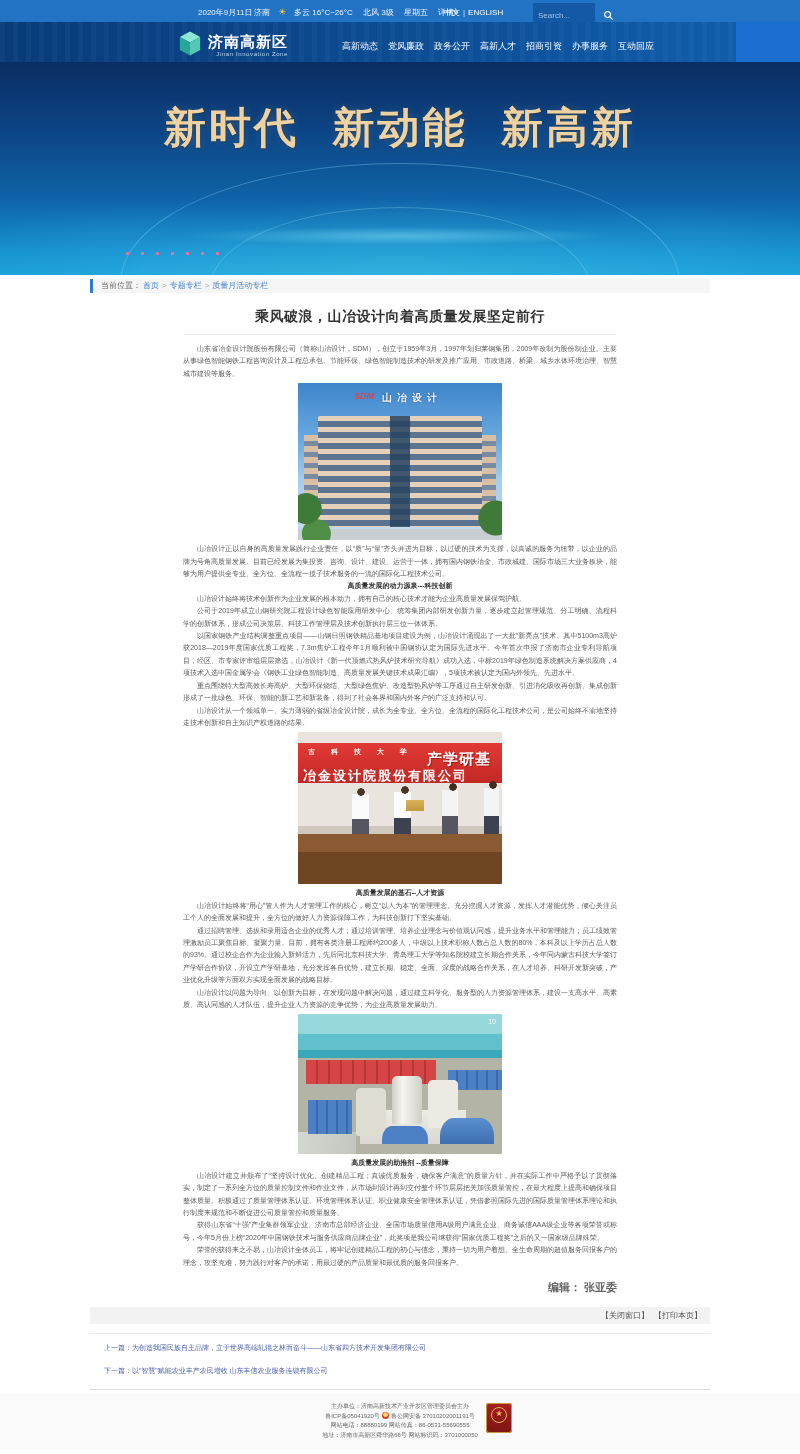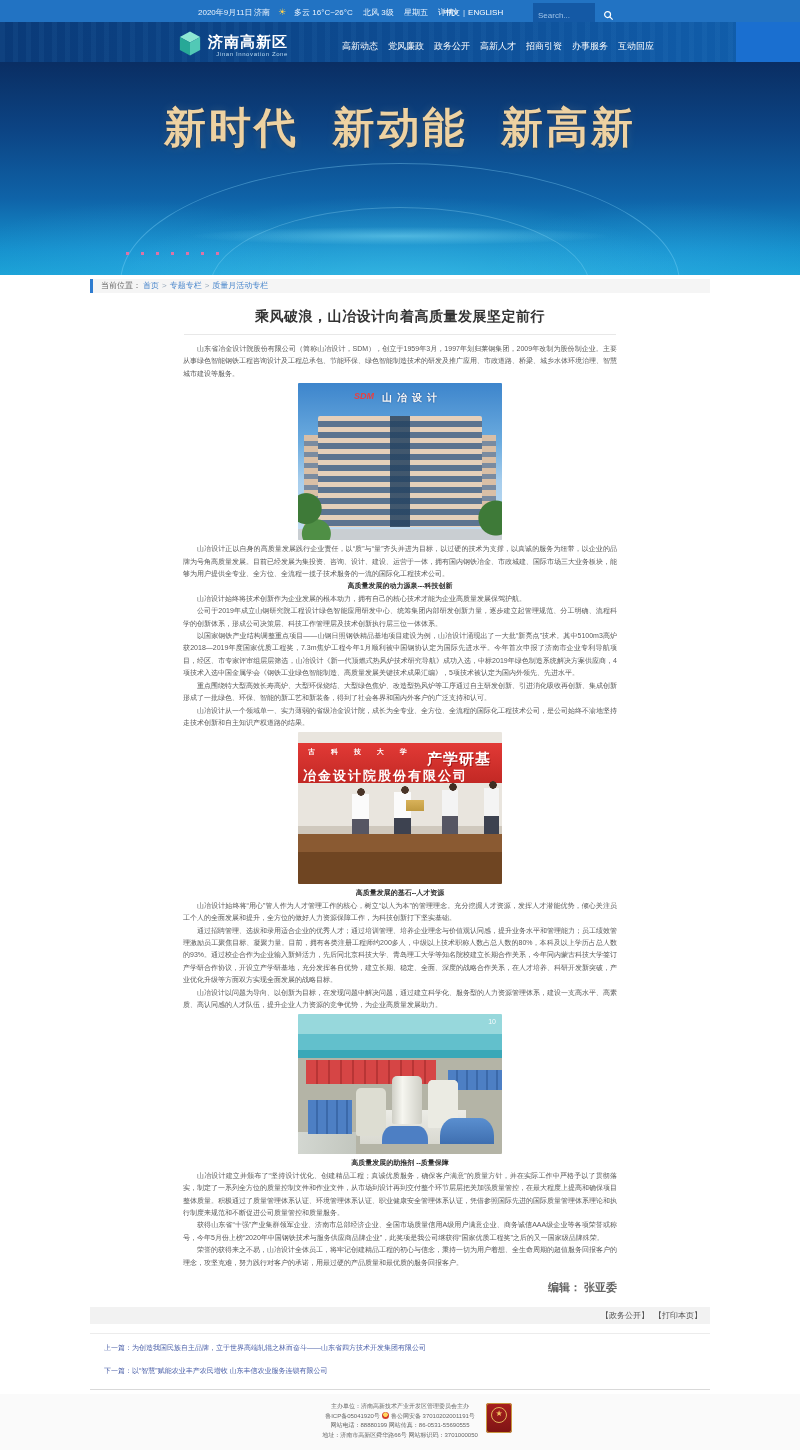--- a/index.html
+++ b/index.html
@@ -300,21 +300,21 @@
       <p class="para">山冶设计建立并颁布了“坚持设计优化、创建精品工程；真诚优质服务，确保客户满意”的质量方针，并在实际工作中严格予以了贯彻落实，制定了一系列全方位的质量控制文件和作业文件，从市场到设计再到交付整个环节层层把关加强质量管控，在最大程度上提高和确保项目整体质量。积极通过了质量管理体系认证、环境管理体系认证、职业健康安全管理体系认证，凭借参照国际先进的国际质量管理体系理论和执行制度来规范和不断促进公司质量管控和质量服务。</p>
       <p class="para">获得山东省“十强”产业集群领军企业、济南市总部经济企业、全国市场质量信用A级用户满意企业、商务诚信AAA级企业等各项荣誉或称号，今年5月份上榜“2020年中国钢铁技术与服务供应商品牌企业”，此奖项是我公司继获得“国家优质工程奖”之后的又一国家级品牌殊荣。</p>
       <p class="para">荣誉的获得来之不易，山冶设计全体员工，将牢记创建精品工程的初心与信念，秉持一切为用户着想、全生命周期的超值服务回报客户的理念，攻坚克难，努力践行对客户的承诺，用最过硬的产品质量和最优质的服务回报客户。</p>
     </div>
 
   <div class="art-editor">编辑： 张亚委</div>
 </div>
 
 <div class="actions-wrap">
   <div class="actions">
-    <a>【政务公开】</a><a>【打印本页】</a>
+    <a>【关闭窗口】</a><a>【打印本页】</a>
   </div>
 </div>
 
 <hr class="thin-divider">
 
 <div class="pager">
   <a class="pager-link">上一篇：为创造我国民族自主品牌，立于世界高端轧辊之林而奋斗——山东省四方技术开发集团有限公司</a>
   <a class="pager-link">下一篇：以“智慧”赋能农业丰产农民增收 山东丰信农业服务连锁有限公司</a>
 </div>
 

